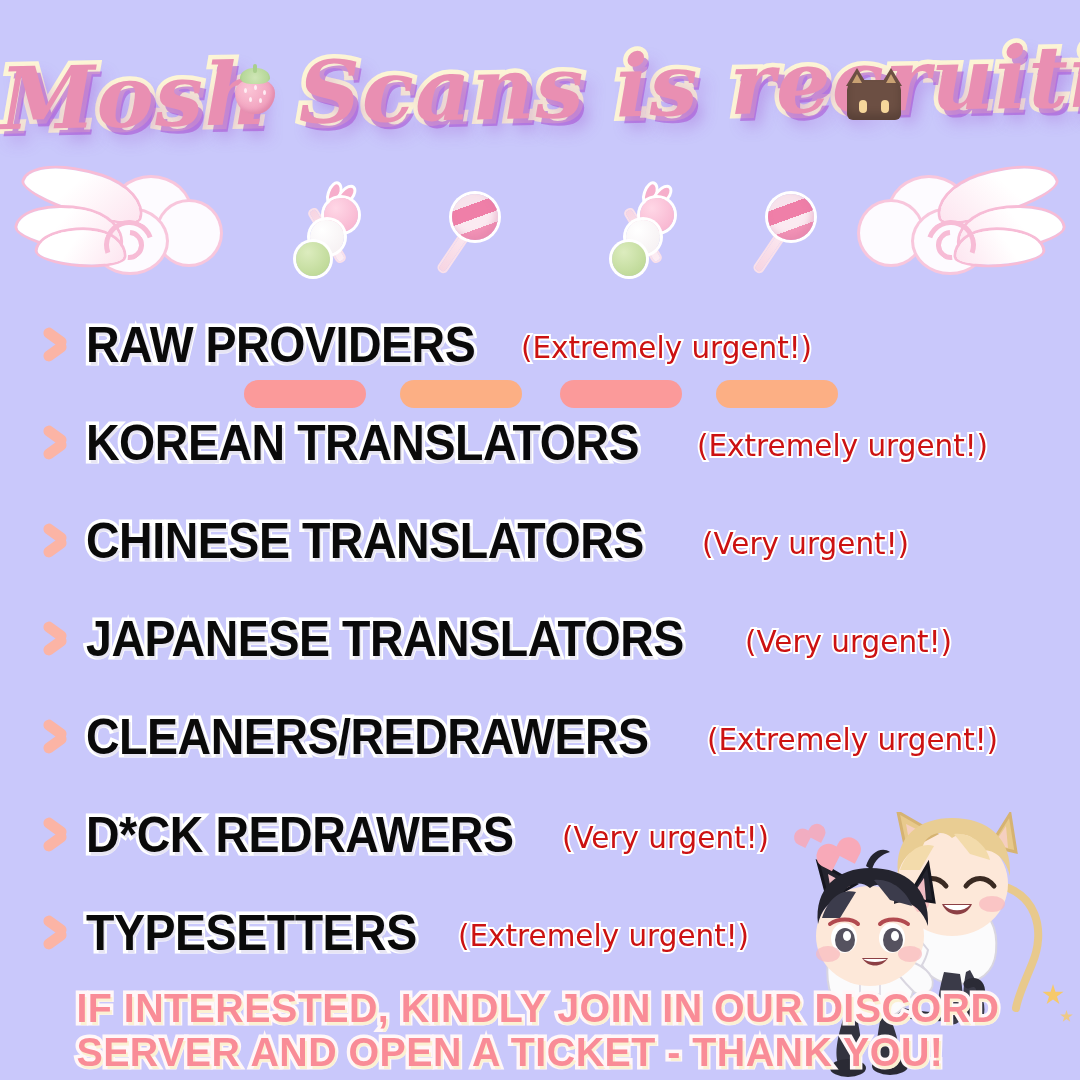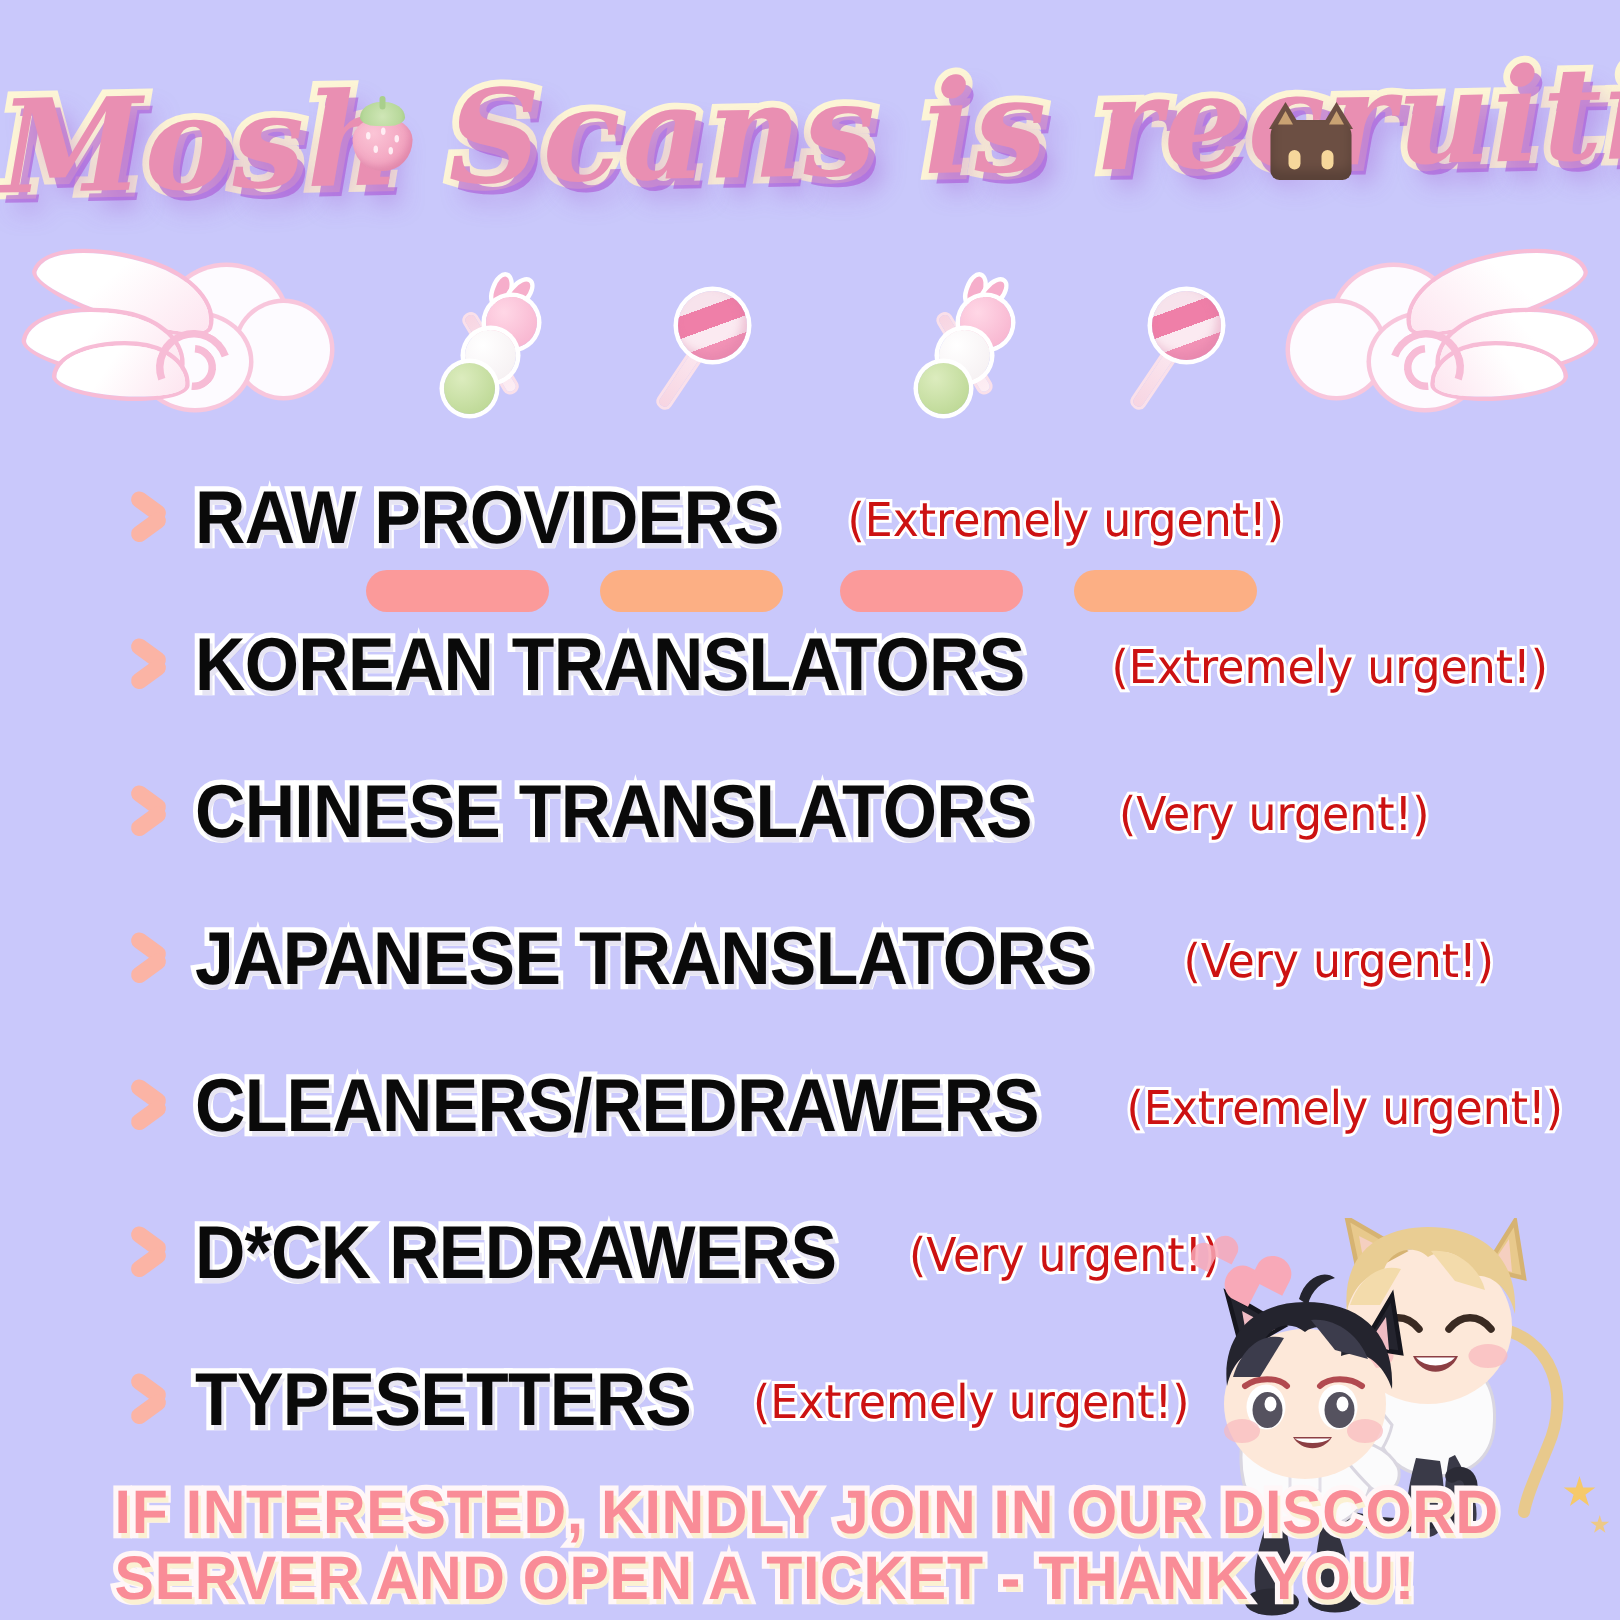--- a/index.html
+++ b/index.html
@@ -236,21 +236,21 @@
     position: absolute;
     left: 0;
     top: 296px;
     width: 1080px;
   }
   .job-row {
     position: relative;
     height: 98px;
     display: flex;
     align-items: center;
-    padding-left: 82px;
+    padding-left: 38px;
     box-sizing: border-box;
   }
   .chev {
     position: relative;
     width: 34px;
     height: 40px;
     flex: 0 0 auto;
     margin-right: 14px;
   }
   .chev i {

